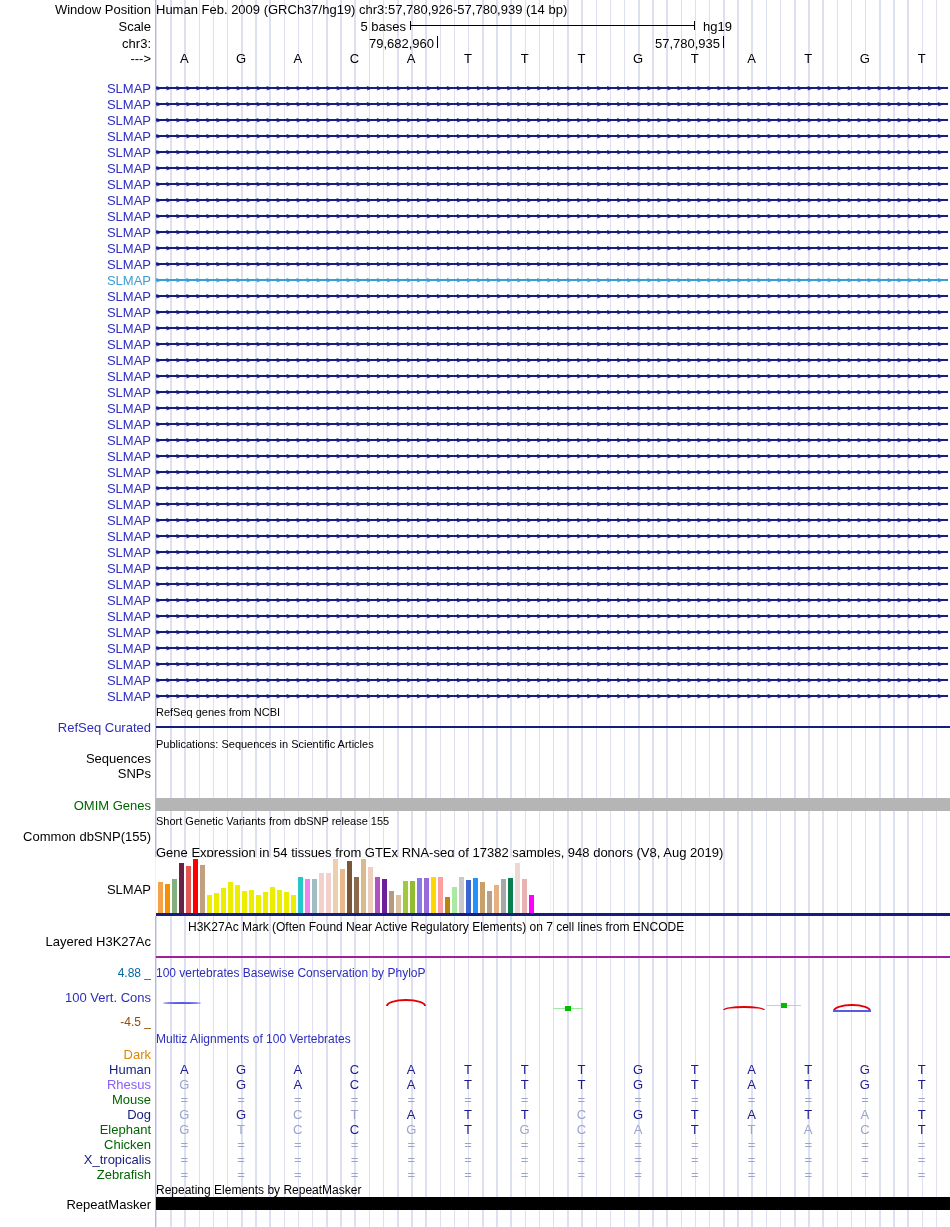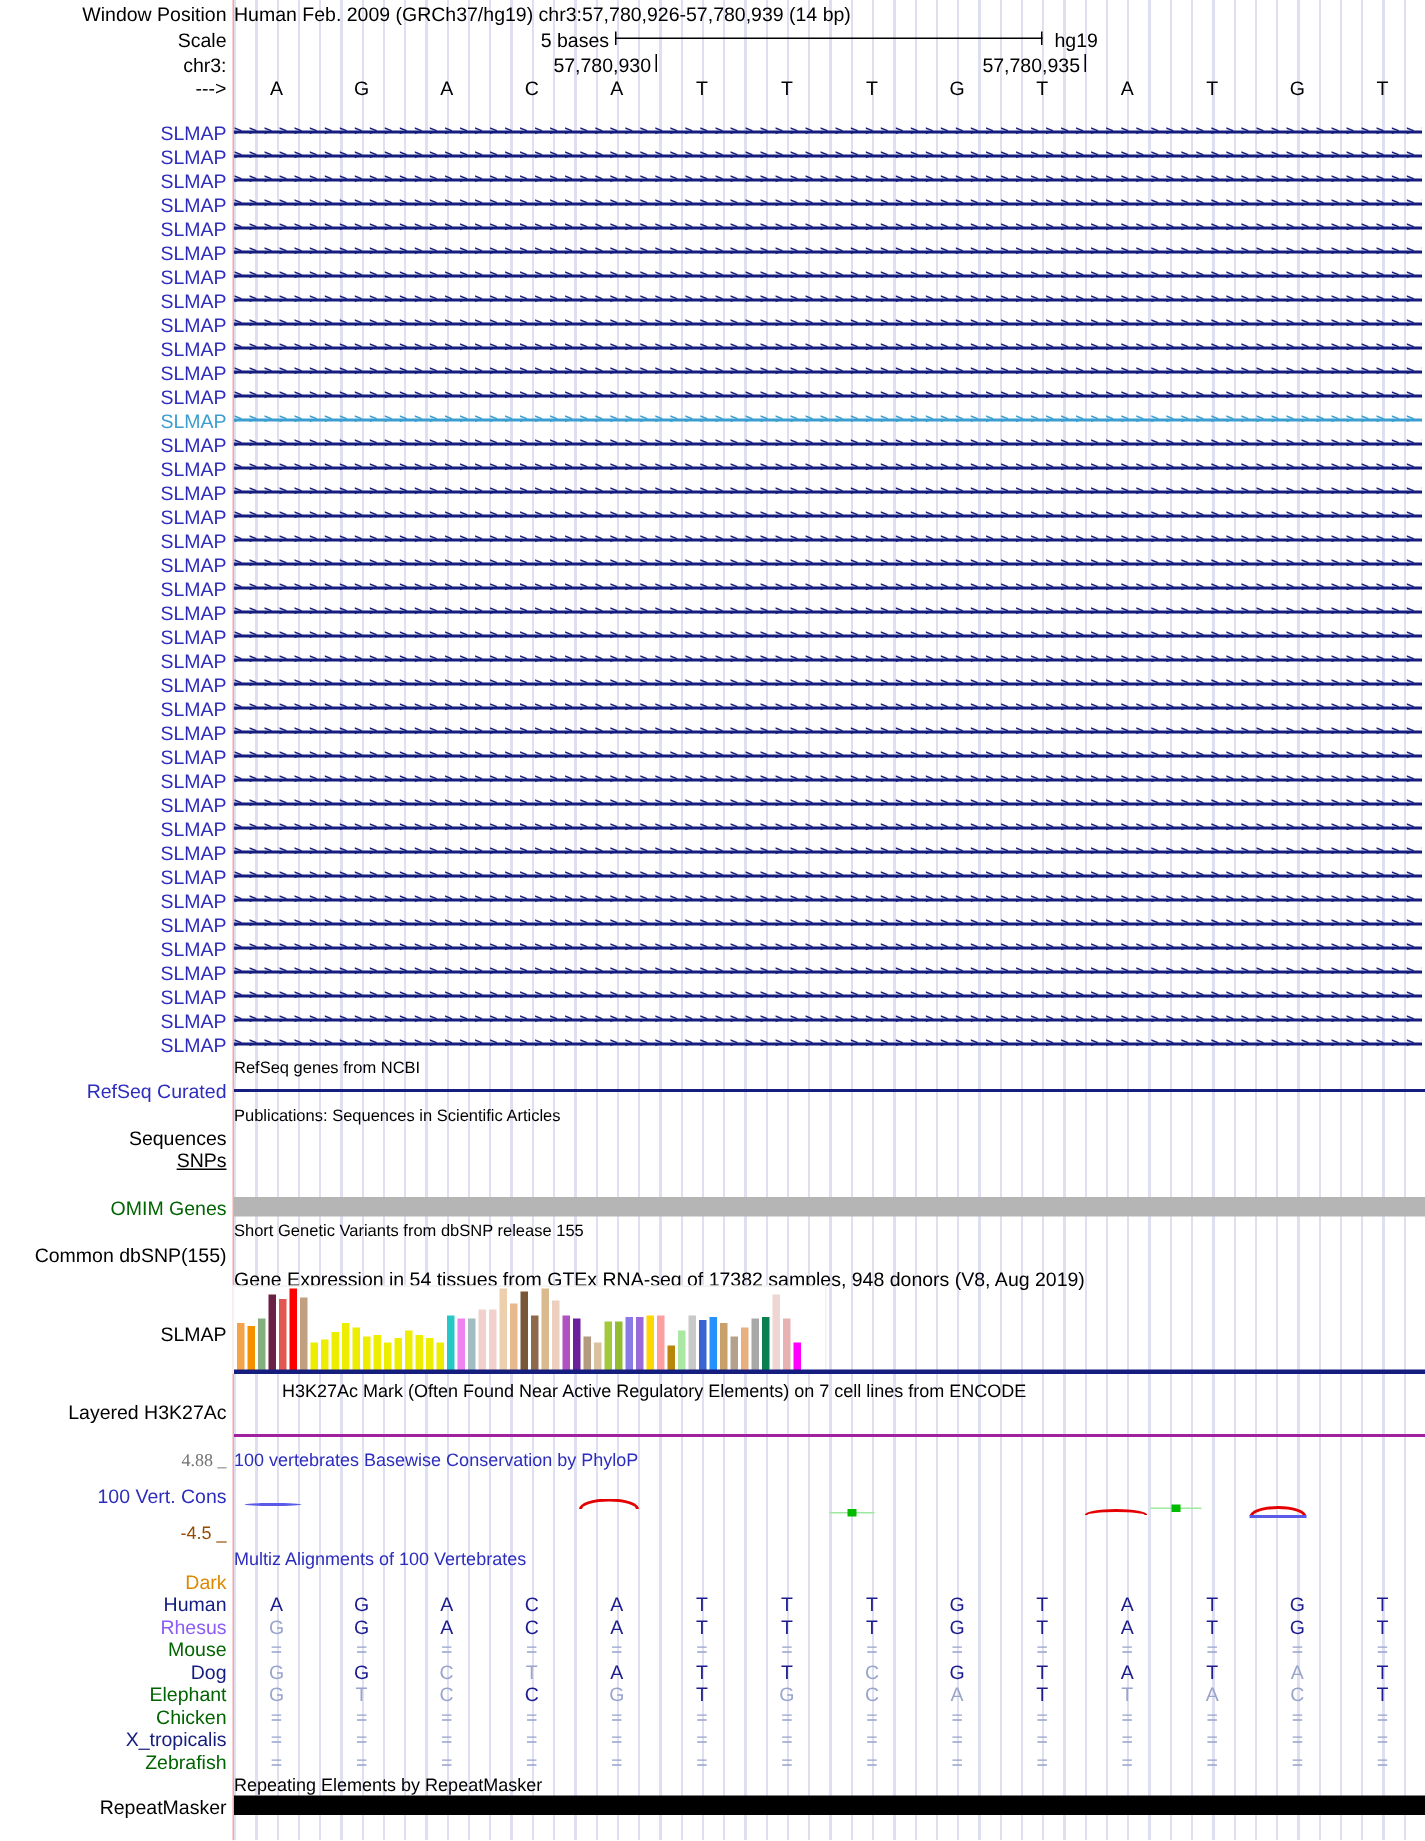--- a/index.html
+++ b/index.html
@@ -5,21 +5,21 @@
   html,body{margin:0;padding:0;background:#fff;}
   #canvas{position:relative;width:950px;height:1227px;background:#fff;overflow:hidden;
           font-family:"Liberation Sans","DejaVu Sans",sans-serif;color:#000;}
   .abs{position:absolute;}
   .stripes{left:156px;top:0;width:794px;height:1227px;
     background:repeating-linear-gradient(to right,#dfdff2 0px,#dfdff2 1.5px,transparent 1.5px,transparent 14.178px);}
   .divider{left:155px;top:0;width:1px;height:1227px;background:#f8a2a2;}
   .lblcol{left:0;width:151px;text-align:right;font-size:13px;white-space:nowrap;}
   .ttl{left:156px;width:628px;text-align:left;white-space:nowrap;}
   .f13{font-size:13px;} .f12{font-size:12px;} .f11{font-size:11px;}
-  .blue{color:#2d2dbd;} .navy{color:#737373;font-family:Liberation Serif, serif;} .green{color:#006400;} .brown{color:#964b00;}
+  .blue{color:#2d2dbd;} .navy{color:#0369a1;} .green{color:#006400;} .brown{color:#964b00;}
   .basegrid{left:156px;width:794px;display:grid;grid-template-columns:repeat(14,1fr);}
   .basegrid span{text-align:center;}
   .arrowrow{left:156px;width:792px;height:16px;overflow:hidden;}
   .arrowrow .aline{position:absolute;left:0;top:7.25px;width:100%;height:1.5px;}
   .arrowrow .atxt{position:absolute;left:0;top:0;width:110%;font-family:"DejaVu Sans Mono",monospace;
     font-size:9px;line-height:16px;letter-spacing:4.6px;font-weight:bold;}
   .hline{left:156px;width:794px;}
   .tick{width:1px;background:#000;}
   .mz-row{left:156px;width:794px;height:15px;display:grid;grid-template-columns:repeat(14,1fr);font-size:13px;line-height:15px;}
   .mz-row span{text-align:center;}
@@ -66,21 +66,21 @@
     </div>
 
   <div id="gencode-rows"></div>
 
   <div class="abs ttl f11" style="top:706px;">RefSeq genes from NCBI</div>
   <div class="abs lblcol f13 blue" style="top:720px;">RefSeq Curated</div>
   <div class="abs hline" style="top:726px;height:2px;background:#151d7e;"></div>
 
   <div class="abs ttl f11" style="top:738px;">Publications: Sequences in Scientific Articles</div>
   <div class="abs lblcol f13" style="top:751px;">Sequences</div>
-  <div class="abs lblcol f13" style="top:766px;text-decoration:underline;">SNPs</div>
+  <div class="abs lblcol f13" style="top:766px;">SNPs</div>
 
   <div class="abs lblcol f13 green" style="top:798px;">OMIM Genes</div>
   <div class="abs hline" style="top:798px;height:13px;background:#b5b5b5;"></div>
 
   <div class="abs ttl f11" style="top:815px;">Short Genetic Variants from dbSNP release 155</div>
   <div class="abs lblcol f13" style="top:829px;">Common dbSNP(155)</div>
 
   <div class="abs ttl f13" style="top:845px;">Gene Expression in 54 tissues from GTEx RNA-seq of 17382 samples, 948 donors (V8, Aug 2019)</div>
   <div class="abs lblcol f13" style="top:882px;">SLMAP</div>
   <div class="abs gtexbox" id="gtex-box">
@@ -150,21 +150,21 @@
   <div class="abs lblcol f13 blue" style="top:990px;">100 Vert. Cons</div>
   <div class="abs lblcol f12 brown" style="top:1015px;">-4.5 _</div>
   <div id="phylop-marks"></div>
 
   <div class="abs ttl f12 blue" style="top:1032px;">Multiz Alignments of 100 Vertebrates</div>
   <div id="multiz-rows"></div>
 
   <div class="abs ttl f12" style="top:1183px;">Repeating Elements by RepeatMasker</div>
   <div class="abs lblcol f13" style="top:1197px;">RepeatMasker</div>
   <div class="abs hline" style="top:1197px;height:13px;background:#000;"></div>
-<div class="abs f13" style="top: 36px; left: 342px; width: 92px; text-align: right;">57,780,930</div>
+<div class="abs f13" style="top: 36px; left: 342px; width: 92px; text-align: right;">79,682,960</div>
     <div class="abs tick" style="top: 36px; left: 437px; height: 12px;"></div>
     <div class="abs f13" style="top: 36px; left: 628px; width: 92px; text-align: right;">57,780,935</div>
     <div class="abs tick" style="top: 36px; left: 723px; height: 12px;"></div>
     <div class="abs lblcol f13" style="top: 81px; color: rgb(45, 45, 189);">SLMAP</div>
     <div class="abs arrowrow" style="top: 80px;">
       <div class="aline" style="background: rgb(21, 29, 126);"></div>
       <div class="atxt" style="color: rgb(21, 29, 126);">&gt;&gt;&gt;&gt;&gt;&gt;&gt;&gt;&gt;&gt;&gt;&gt;&gt;&gt;&gt;&gt;&gt;&gt;&gt;&gt;&gt;&gt;&gt;&gt;&gt;&gt;&gt;&gt;&gt;&gt;&gt;&gt;&gt;&gt;&gt;&gt;&gt;&gt;&gt;&gt;&gt;&gt;&gt;&gt;&gt;&gt;&gt;&gt;&gt;&gt;&gt;&gt;&gt;&gt;&gt;&gt;&gt;&gt;&gt;&gt;&gt;&gt;&gt;&gt;&gt;&gt;&gt;&gt;&gt;&gt;&gt;&gt;&gt;&gt;&gt;&gt;&gt;&gt;&gt;&gt;&gt;&gt;&gt;&gt;&gt;&gt;&gt;&gt;&gt;&gt;</div>
     </div>
     <div class="abs lblcol f13" style="top: 97px; color: rgb(45, 45, 189);">SLMAP</div>
     <div class="abs arrowrow" style="top: 96px;">

